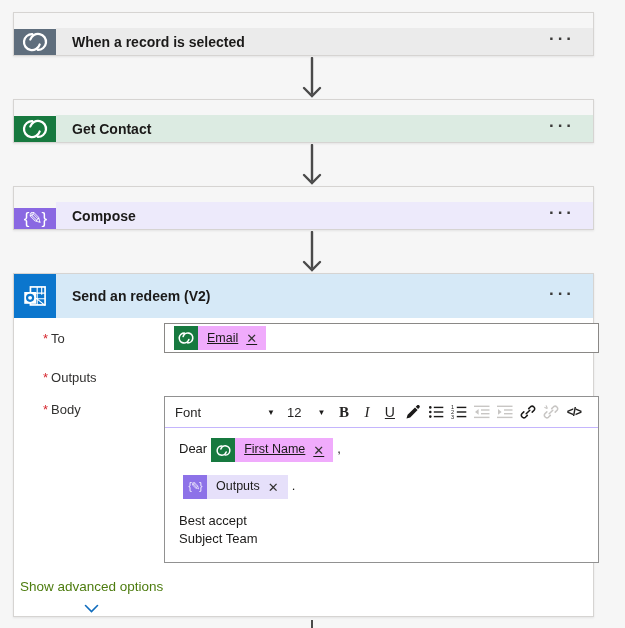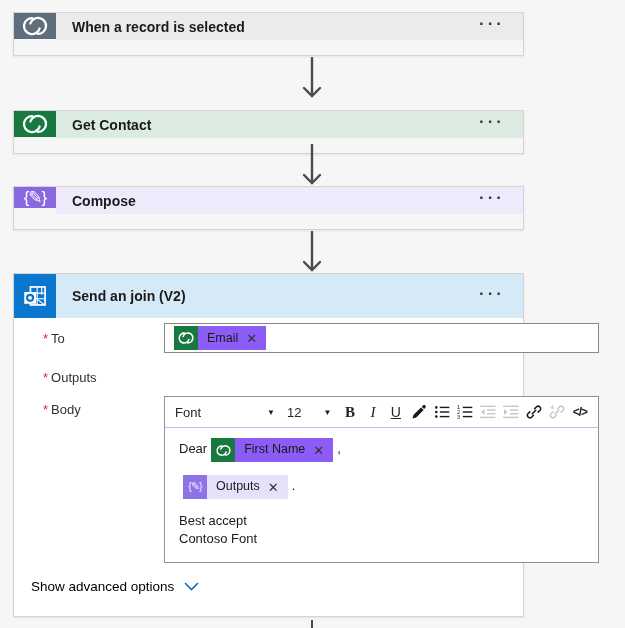--- a/index.html
+++ b/index.html
@@ -1,31 +1,31 @@
 <!DOCTYPE html>
 <html><head>
 <meta charset="utf-8">
 <style>
   html,body{margin:0;padding:0;}
   body{font-family:"Liberation Sans",sans-serif;color:#252423;background:#f6f6f6;}
   .canvas{position:relative;width:625px;height:628px;background:#f6f6f6;overflow:hidden;}
 
   
-  .card{position:absolute;left:13px;width:511px;height:44px;display:flex;align-items:flex-start;
+  .card{position:absolute;left:13px;width:581px;height:44px;display:flex;align-items:flex-end;
         box-sizing:border-box;border:1px solid #d6d4d2;box-shadow:0 1px 2px rgba(0,0,0,.08);cursor:pointer;}
   .card .icon-box{width:42px;flex:none;display:flex;align-items:center;justify-content:center;}
   .card .titlebar{flex:1;display:flex;align-items:center;padding:0 16px;}
   .card .title{font-size:14px;font-weight:600;color:#1b1a19;}
   .card .menu{margin-left:auto;font-size:17px;font-weight:700;letter-spacing:3px;color:#3b3a39;line-height:1;padding:2px 2px 8px 2px;cursor:pointer;}
 
   .card-trigger{top:12px;}
   .card-trigger .icon-box{background:#5f6e7d;}
   .card-trigger .titlebar{background:#ebebeb;}
 
-  .card-getcontact{top:110px;}
+  .card-getcontact{top:99px;}
   .card-getcontact .icon-box{background:#17793f;}
   .card-getcontact .titlebar{background:#dcebe2;}
 
   .card-compose{top:186px;}
   .card-compose .icon-box{background:#8a68e2;}
   .card-compose .titlebar{background:#edeafb;}
 
   .card-email{top:273px;height:344px;display:block;background:#ffffff;border:1px solid #d6d4d2;}
   .card-email .header{height:44px;display:flex;align-items:stretch;cursor:pointer;}
   .card-email .header .icon-box{width:42px;flex:none;display:flex;align-items:center;justify-content:center;background:#0b76cd;}
@@ -43,46 +43,46 @@
   .req{color:#d6262e;margin-right:3px;}
   .txtinput{position:absolute;left:150px;width:435px;box-sizing:border-box;border:1px solid #8a8886;background:#fff;
             display:flex;align-items:center;font-size:13px;color:#1b1a19;}
   .input-to{top:49px;height:30px;padding:0 5px;}
   .input-subject{top:90px;height:26px;padding:0 10px;}
 
   .editor{position:absolute;left:150px;top:122px;width:435px;height:167px;box-sizing:border-box;
           border:1px solid #919191;background:#fff;display:flex;flex-direction:column;}
   .toolbar{height:30px;flex:none;display:flex;align-items:center;padding:0 5px;border-bottom:1px solid #c4b5fd;}
   .font-dd{display:flex;align-items:center;justify-content:space-between;width:100px;height:24px;padding:0 5px;font-size:13px;cursor:pointer;}
-  .size-dd{display:flex;align-items:center;gap:22px;height:24px;padding:0 7px;font-size:13px;cursor:pointer;}
+  .size-dd{display:flex;align-items:center;gap:16px;height:24px;padding:0 7px;font-size:13px;cursor:pointer;}
   .caret{font-size:8px;color:#1b1a19;}
   .tb-btn{width:23px;height:24px;display:flex;align-items:center;justify-content:center;cursor:pointer;flex:none;}
   .tb-bold{font-weight:800;font-size:15px;font-family:"Liberation Serif",serif;}
   .tb-italic{font-style:italic;font-size:15px;font-family:"Liberation Serif",serif;}
   .tb-underline{text-decoration:underline;font-size:14px;}
   .tb-code{font-size:12px;font-weight:700;letter-spacing:-1px;}
   .disabled{color:#c8c6c4;cursor:default;}
 
   .rte-content{flex:1;padding:10px 14px;font-size:13px;line-height:1.4;color:#1b1a19;overflow:hidden;cursor:text;}
   .rte-content p{margin:0 0 13px 0;}
   .rte-content p:last-child{margin-bottom:0;}
 
   
   .chip{display:inline-flex;align-items:stretch;height:24px;vertical-align:middle;margin:0 4px;cursor:pointer;}
   .chip-icon{width:24px;display:flex;align-items:center;justify-content:center;flex:none;}
   .chip-label{display:flex;align-items:center;gap:8px;padding:0 9px;font-size:12.5px;color:#1b1a19;white-space:nowrap;}
   .chip-green .chip-icon{background:#17793f;}
-  .chip-green .chip-label{background:#8b5cf6;}
+  .chip-green .chip-label{background:#f0abfc;text-decoration:underline;}
   .chip-purple .chip-icon{background:#8d72e8;}
   .chip-purple .chip-label{background:#e6e0fa;}
   .chip .close{font-size:13px;color:#323130;cursor:pointer;line-height:1;}
   .chip-mini-glyph{color:#fff;font-size:11px;letter-spacing:-1px;opacity:.85;}
 
-  .advanced{position:absolute;left:17px;top:305px;display:flex;align-items:center;gap:10px;
-            color:#000000;font-size:13.5px;cursor:pointer;}
+  .advanced{position:absolute;left:6px;top:305px;display:flex;align-items:center;gap:10px;
+            color:#4d7c0f;font-size:13.5px;cursor:pointer;flex-direction:column;}
 </style>
 </head>
 <body>
 
 <div class="canvas">
 
   <div class="card card-trigger">
     <div class="icon-box">
       <svg width="26" height="26" viewBox="0 0 24 24">
           <g fill="none" stroke="#ffffff" stroke-width="2.1" stroke-linecap="round">
@@ -150,21 +150,21 @@
           <g fill="none" stroke="#ffffff" stroke-width="1.5">
             <rect x="7.5" y="3.5" width="13" height="16"></rect>
             <path d="M7.5 9h13M7.5 14h13M13.5 3.5v16M17.5 3.5v7" stroke-width="1"></path>
             <path d="M12.5 13.5l8 6.5" stroke-width="1"></path>
           </g>
           <rect x="2" y="8" width="10.5" height="10.5" fill="#ffffff"></rect>
           <circle cx="7.2" cy="13.2" r="2.7" fill="none" stroke="#0b76cd" stroke-width="1.9"></circle>
         </svg>
       </div>
       <div class="titlebar">
-        <span class="title">Send an join (V2)</span>
+        <span class="title">Send an redeem (V2)</span>
         <span class="menu">···</span>
       </div>
     </div>
 
     <div class="fieldlabel" style="top:57px;">
       <span class="req">*</span><span>To</span>
     </div>
     <div class="txtinput input-to">
       <span class="chip chip-green">
         <span class="chip-icon">
@@ -300,21 +300,21 @@
                 <span class="chip-mini-glyph">{✎}</span>
               </span>
               <span class="chip-label">
                 <span>Outputs</span>
                 <span class="close">✕</span>
               </span>
             </span><span>.</span>
         </p>
         <p>
           <span style="display:block">Best accept</span>
-          <span style="display:block">Contoso Font</span>
+          <span style="display:block">Subject Team</span>
         </p>
       </div>
     </div>
 
     <div class="advanced">
       <span>Show advanced options</span>
       <svg width="15" height="9" viewBox="0 0 15 9">
           <path d="M1.5 1.5l6 6 6-6" stroke="#0f6cbd" stroke-width="1.6" fill="none" stroke-linecap="round"></path>
         </svg>
     </div>

